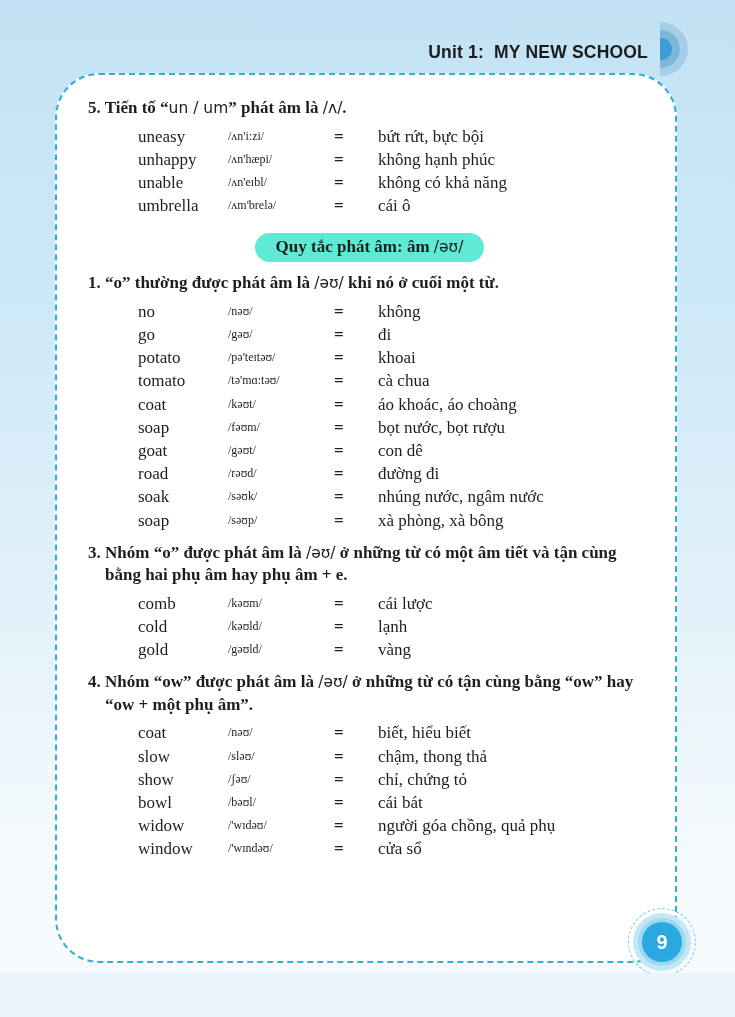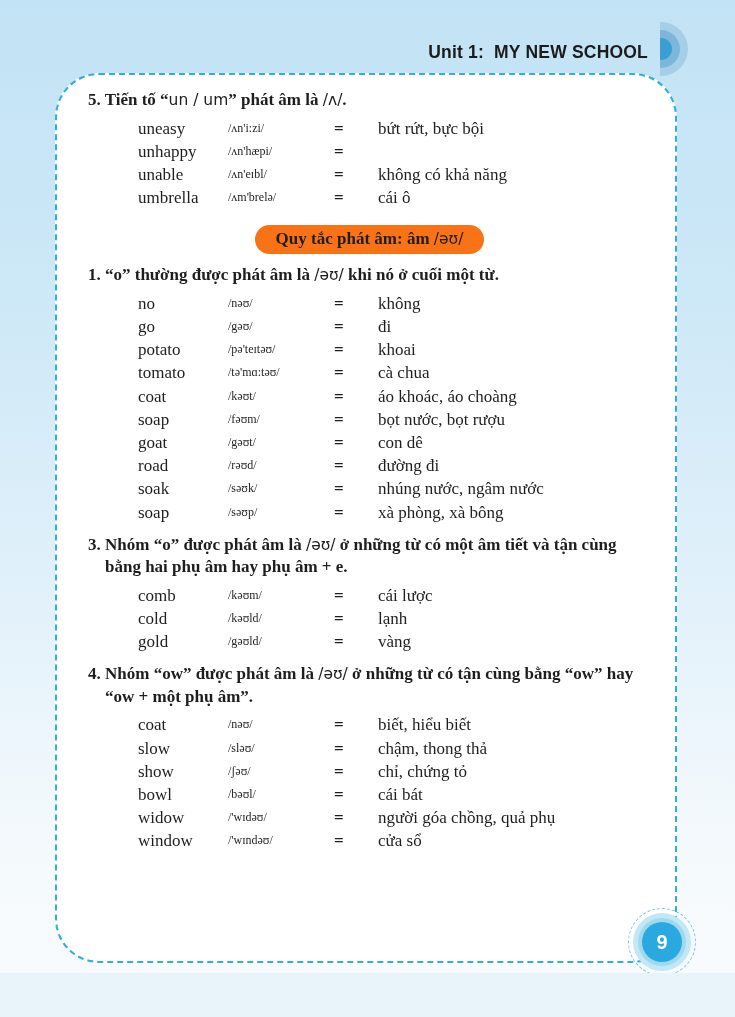--- a/index.html
+++ b/index.html
@@ -17,33 +17,33 @@
   .unit-title{margin-left:10px;}
   .deco{position:absolute;left:660px;top:21px;width:30px;height:56px;}
   .arc{position:absolute;left:0;border-radius:0 999px 999px 0;}
   .arc-outer{top:1px;width:28px;height:54px;background:#a6cfe7;}
   .arc-mid{top:9px;width:20px;height:38px;background:#7cb7db;}
   .arc-inner{top:17px;width:12px;height:22px;background:#3c9fd3;}
   
   .content-box{
     position:absolute;left:55px;top:73px;width:622px;height:890px;box-sizing:border-box;
     background:#ffffff;border:2px dashed #2fb0d9;border-radius:44px;
-    padding:4px 24px 0 31px;
+    padding:12px 24px 0 31px;
   }
   .rule-heading{
     font-weight:bold;font-size:17px;line-height:22.5px;
     padding-left:17px;text-indent:-17px;margin:10px 0 5px 0;
   }
   .ipa{font-family:"DejaVu Sans",sans-serif;font-weight:normal;font-size:15.5px;}
   .vocab-rows{margin-left:50px;}
   .vocab-row{display:grid;grid-template-columns:90px 106px 44px auto;line-height:23.2px;font-size:17px;}
   .vocab-row .ipa-cell{font-family:Liberation Serif, serif;font-size:12px;}
   .vocab-row .eq-cell{font-weight:bold;}
   .rule-pill{
-    width:fit-content;margin:16px auto 8px auto;background:#f97316;border-radius:16px;
+    width:fit-content;margin:16px auto 8px auto;background:#5eead4;border-radius:16px;
     padding:3px 21px 4px 21px;font-weight:bold;font-size:17px;line-height:22px;
   }
   .rule-pill .ipa{font-weight:normal;}
   
   .page-badge{position:absolute;left:628px;top:908px;width:68px;height:68px;}
   .badge-dashed{position:absolute;inset:0;border:1px dashed #74c3e2;border-radius:50%;}
   .badge-ring{position:absolute;inset:5px;background:#c2e7f5;border-radius:50%;}
   .badge-ring2{position:absolute;inset:10px;background:#9ed9f0;border-radius:50%;}
   .badge-core{
     position:absolute;inset:14px;background:#29a9e0;border-radius:50%;
@@ -74,20 +74,21 @@
             <div class="vocab-row">
               <span class="cell word-cell">uneasy</span>
               <span class="cell ipa-cell">/ʌn'i:zi/</span>
               <span class="cell eq-cell">=</span>
               <span class="cell meaning-cell">bứt rứt, bực bội</span>
             </div>
             <div class="vocab-row">
               <span class="cell word-cell">unhappy</span>
               <span class="cell ipa-cell">/ʌn'hæpi/</span>
               <span class="cell eq-cell">=</span>
+              <span class="cell meaning-cell">không hạnh phúc</span>
             </div>
             <div class="vocab-row">
               <span class="cell word-cell">unable</span>
               <span class="cell ipa-cell">/ʌn'eɪbl/</span>
               <span class="cell eq-cell">=</span>
               <span class="cell meaning-cell">không có khả năng</span>
             </div>
             <div class="vocab-row">
               <span class="cell word-cell">umbrella</span>
               <span class="cell ipa-cell">/ʌm'brelə/</span>

